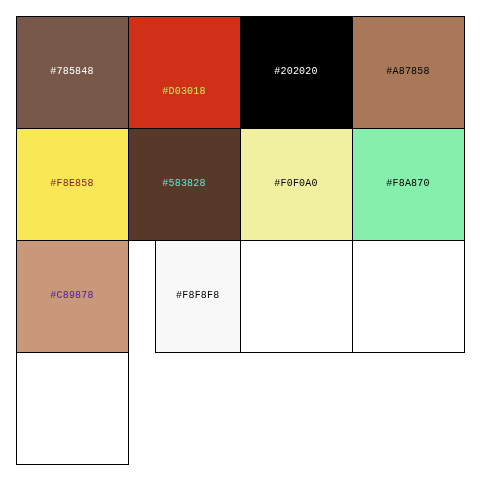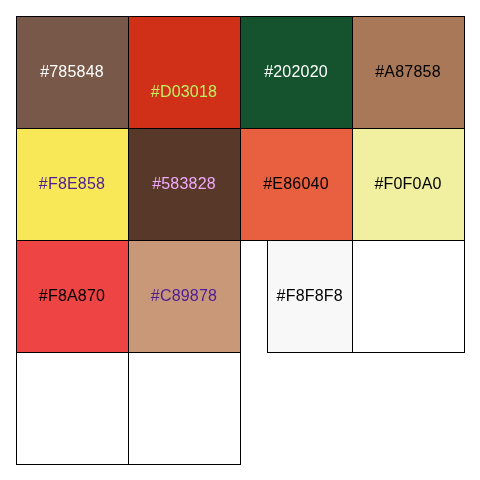--- a/index.html
+++ b/index.html
@@ -29,57 +29,54 @@
     position: relative;
     box-sizing: border-box;
     border: 1px solid #000000;
     margin: -0.5px;
     display: flex;
     align-items: center;
     justify-content: center;
     background: #ffffff;
   }
   .swatch-label {
-    font-size: 16px;
+    font-size: 10px;
     line-height: 1;
     letter-spacing: 0.2px;
     white-space: nowrap;
-    font-family: Liberation Sans, sans-serif;
+    font-family: Liberation Mono, monospace;
     color: #000000;
   }
 </style>
 </head>
 <body>
 
 <div id="swatch-grid">
     <div class="swatch-cell" style="background: rgb(120, 88, 72); border-color: rgb(0, 0, 0);">
       <span class="swatch-label" style="color: rgb(255, 255, 255);">#785848</span>
     </div>
     <div class="swatch-cell" style="background: rgb(208, 48, 24); border-color: rgb(0, 0, 0);">
       <span class="swatch-label" style="color: #bef264; margin-top: 40px;">#D03018</span>
     </div>
-    <div class="swatch-cell" style="background: #14532d; border-color: rgb(0, 0, 0);">
+    <div class="swatch-cell" style="background: #000000; border-color: rgb(0, 0, 0);">
       <span class="swatch-label" style="color: rgb(255, 255, 255);">#202020</span>
     </div>
     <div class="swatch-cell" style="background: rgb(168, 120, 88); border-color: rgb(0, 0, 0);">
       <span class="swatch-label" style="color: rgb(0, 0, 0);">#A87858</span>
     </div>
     <div class="swatch-cell" style="background: rgb(248, 232, 88); border-color: rgb(0, 0, 0);">
-      <span class="swatch-label" style="color: #4c1d95;">#F8E858</span>
+      <span class="swatch-label" style="color: #7f1d1d;">#F8E858</span>
     </div>
     <div class="swatch-cell" style="background: rgb(88, 56, 40); border-color: rgb(0, 0, 0);">
-      <span class="swatch-label" style="color: #f0abfc;">#583828</span>
-    </div>
-    <div class="swatch-cell" style="background: rgb(232, 96, 64); border-color: rgb(0, 0, 0);">
-      <span class="swatch-label" style="color: rgb(0, 0, 0);">#E86040</span>
+      <span class="swatch-label" style="color: #5eead4;">#583828</span>
     </div>
     <div class="swatch-cell" style="background: rgb(240, 240, 160); border-color: rgb(0, 0, 0);">
       <span class="swatch-label" style="color: rgb(0, 0, 0);">#F0F0A0</span>
     </div>
-    <div class="swatch-cell" style="background: #ef4444; border-color: rgb(0, 0, 0);">
+    <div class="swatch-cell" style="background: #86efac; border-color: rgb(0, 0, 0);">
       <span class="swatch-label" style="color: rgb(0, 0, 0);">#F8A870</span>
     </div>
     <div class="swatch-cell" style="background: rgb(200, 152, 120); border-color: rgb(0, 0, 0);">
       <span class="swatch-label" style="color: #4c1d95;">#C89878</span>
     </div>
     <div class="swatch-cell" style="background: rgb(248, 248, 248); border-color: rgb(0, 0, 0); margin-left: 27px;">
       <span class="swatch-label" style="color: rgb(0, 0, 0);">#F8F8F8</span>
     </div>
     <div class="swatch-cell is-empty" style="background: rgb(255, 255, 255); border-color: rgb(0, 0, 0);"></div>
     <div class="swatch-cell is-empty" style="background: rgb(255, 255, 255); border-color: rgb(0, 0, 0);"></div>

